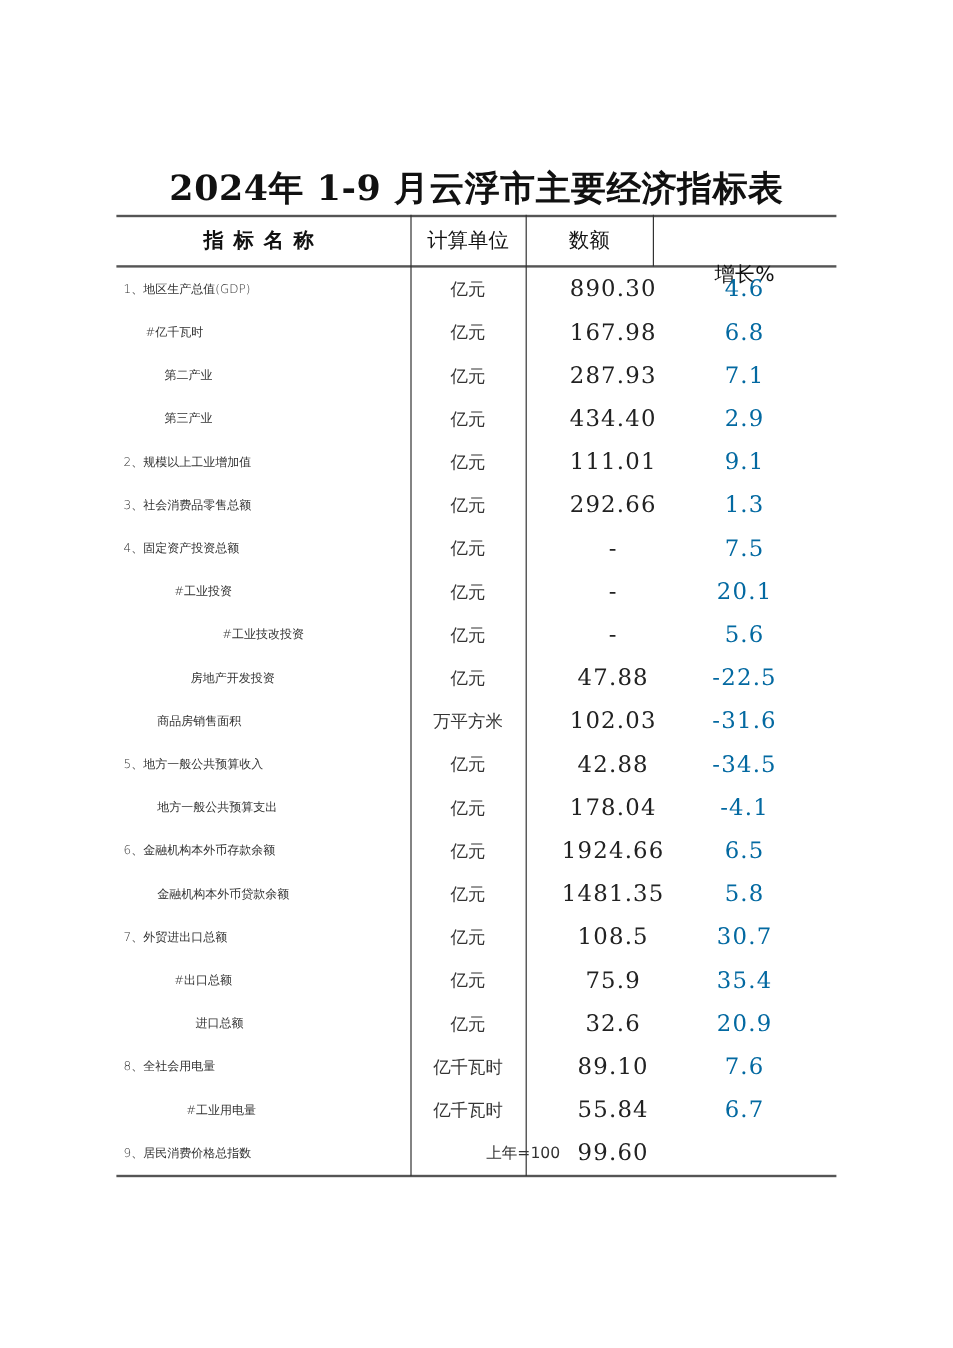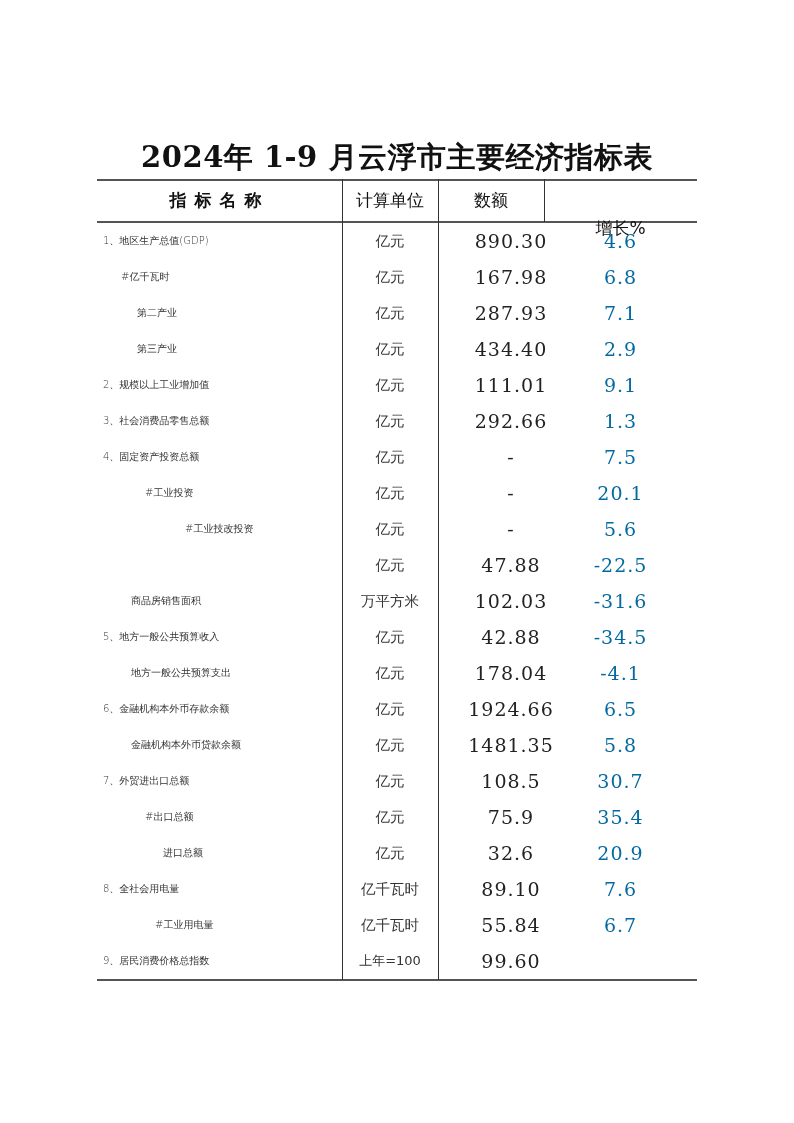--- a/index.html
+++ b/index.html
@@ -16,21 +16,21 @@
   .hdr.name { left: 0; width: 245px; font-weight: bold; letter-spacing: 8px; }
   .hdr.unit { left: 245px; width: 96px; }
   .hdr.val  { left: 341px; width: 106px; }
   .hdr.grow { left: 447px; width: 153px; margin-top: 28px; }
   .row { position: absolute; left: 0; width: 600px; height: 36px; }
   .cell { position: absolute; top: 0; height: 36px; display: flex; align-items: center; }
   .c-name { left: 0; width: 245px; font-size: 10px; color: #333; white-space: nowrap;
             font-family: "DejaVu Sans", "Liberation Sans", sans-serif; font-weight: 300; }
   .c-unit { left: 245px; width: 96px; justify-content: center; font-size: 14.5px; color: #333;
             font-family: "DejaVu Sans", "Liberation Sans", sans-serif; }
-  .c-unit.small { font-size: 13px; }
+  .c-unit.small { font-size: 13px; margin-left: 46px; }
   .c-val { left: 341px; width: 106px; justify-content: center; font-size: 19px; color: #222;
            font-family: "DejaVu Serif", "Liberation Serif", serif; letter-spacing: 1px; margin-left: 20px; }
   .c-grow { left: 447px; width: 153px; justify-content: center; font-size: 19px; color: #0369a1;
             font-family: "DejaVu Serif", "Liberation Serif", serif; letter-spacing: 1px; }
   .indent-0 { padding-left: 6px; }
   .indent-1 { padding-left: 24px; }
   .indent-2 { padding-left: 40px; }
   .indent-3 { padding-left: 48px; }
   .indent-4 { padding-left: 88px; }
   .indent-5 { padding-left: 62px; }
@@ -106,20 +106,21 @@
     <div class="cell c-val">-</div>
     <div class="cell c-grow">20.1</div>
   </div>
   <div class="row" style="top:332px;">
     <div class="cell c-name indent-4">#工业技改投资</div>
     <div class="cell c-unit">亿元</div>
     <div class="cell c-val">-</div>
     <div class="cell c-grow">5.6</div>
   </div>
   <div class="row" style="top:368px;">
+    <div class="cell c-name indent-5">房地产开发投资</div>
     <div class="cell c-unit">亿元</div>
     <div class="cell c-val">47.88</div>
     <div class="cell c-grow">-22.5</div>
   </div>
   <div class="row" style="top:404px;">
     <div class="cell c-name indent-6">商品房销售面积</div>
     <div class="cell c-unit">万平方米</div>
     <div class="cell c-val">102.03</div>
     <div class="cell c-grow">-31.6</div>
   </div>

